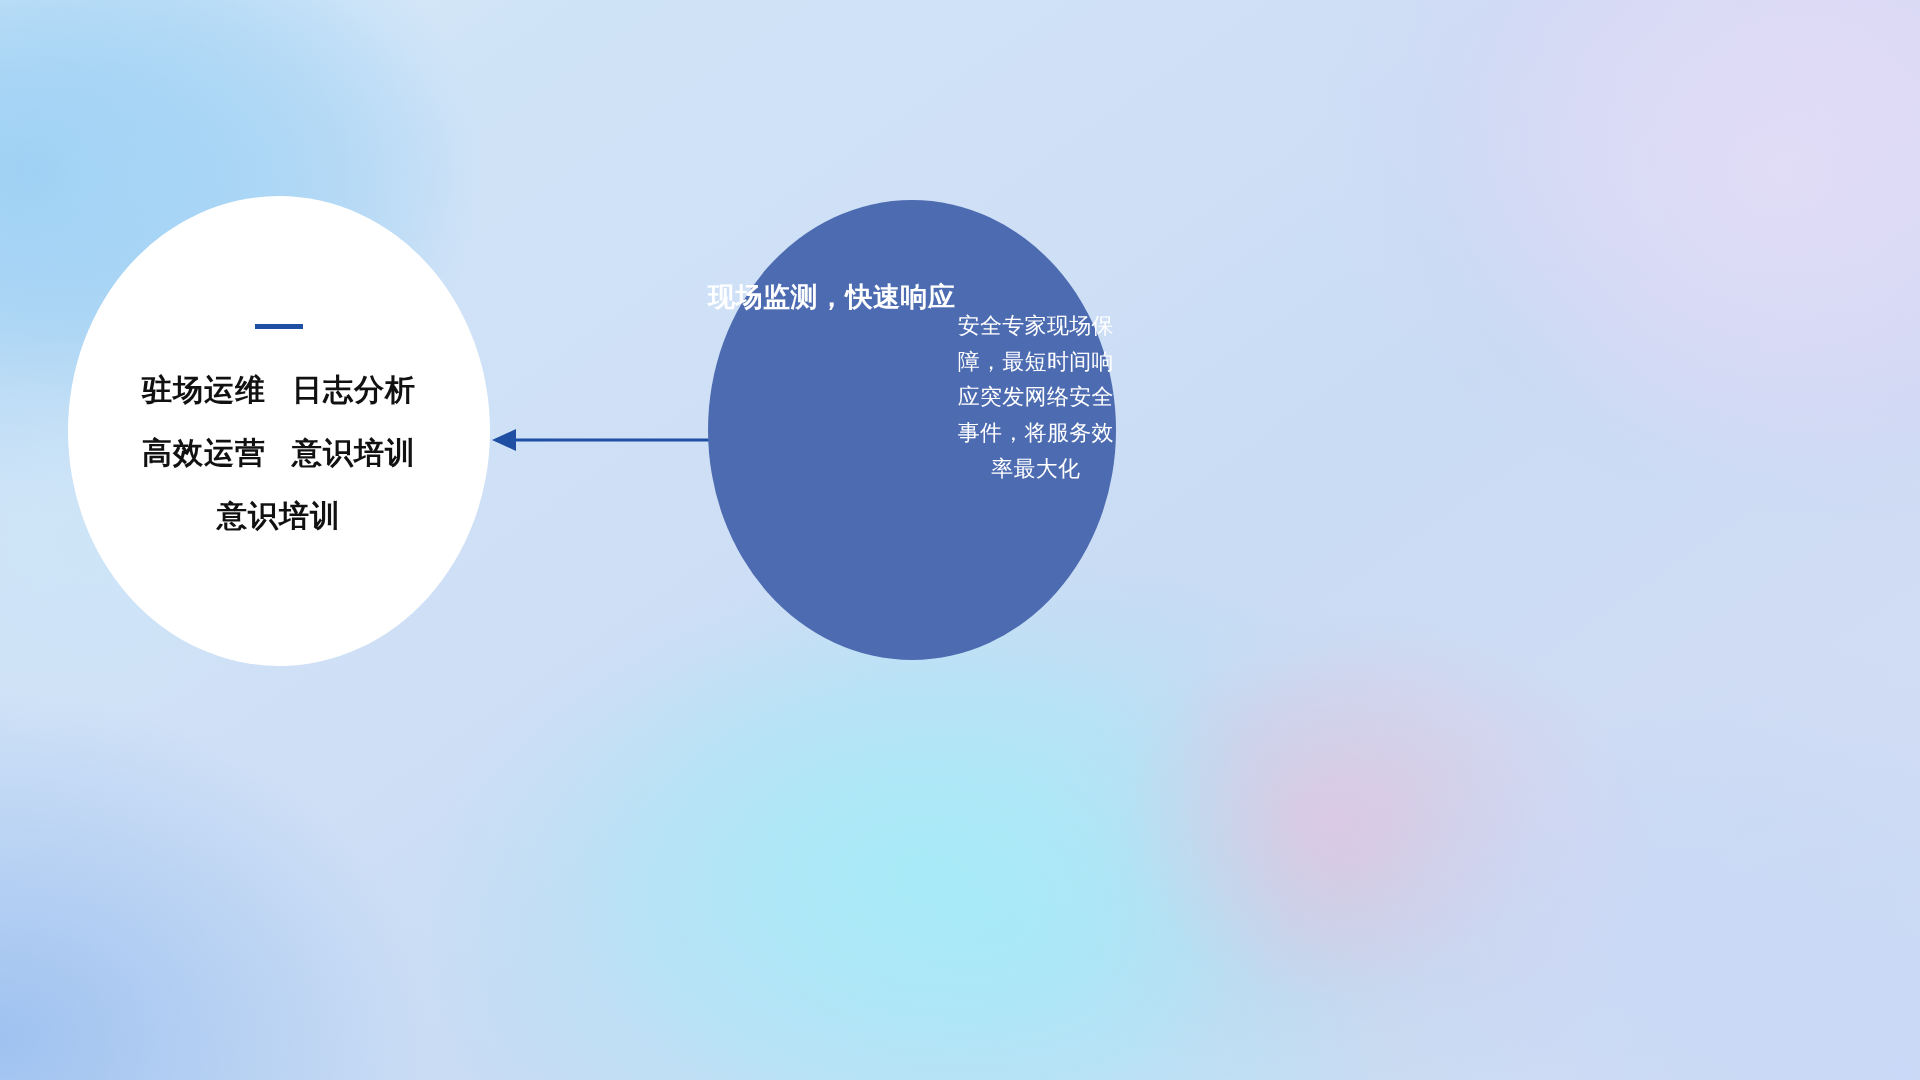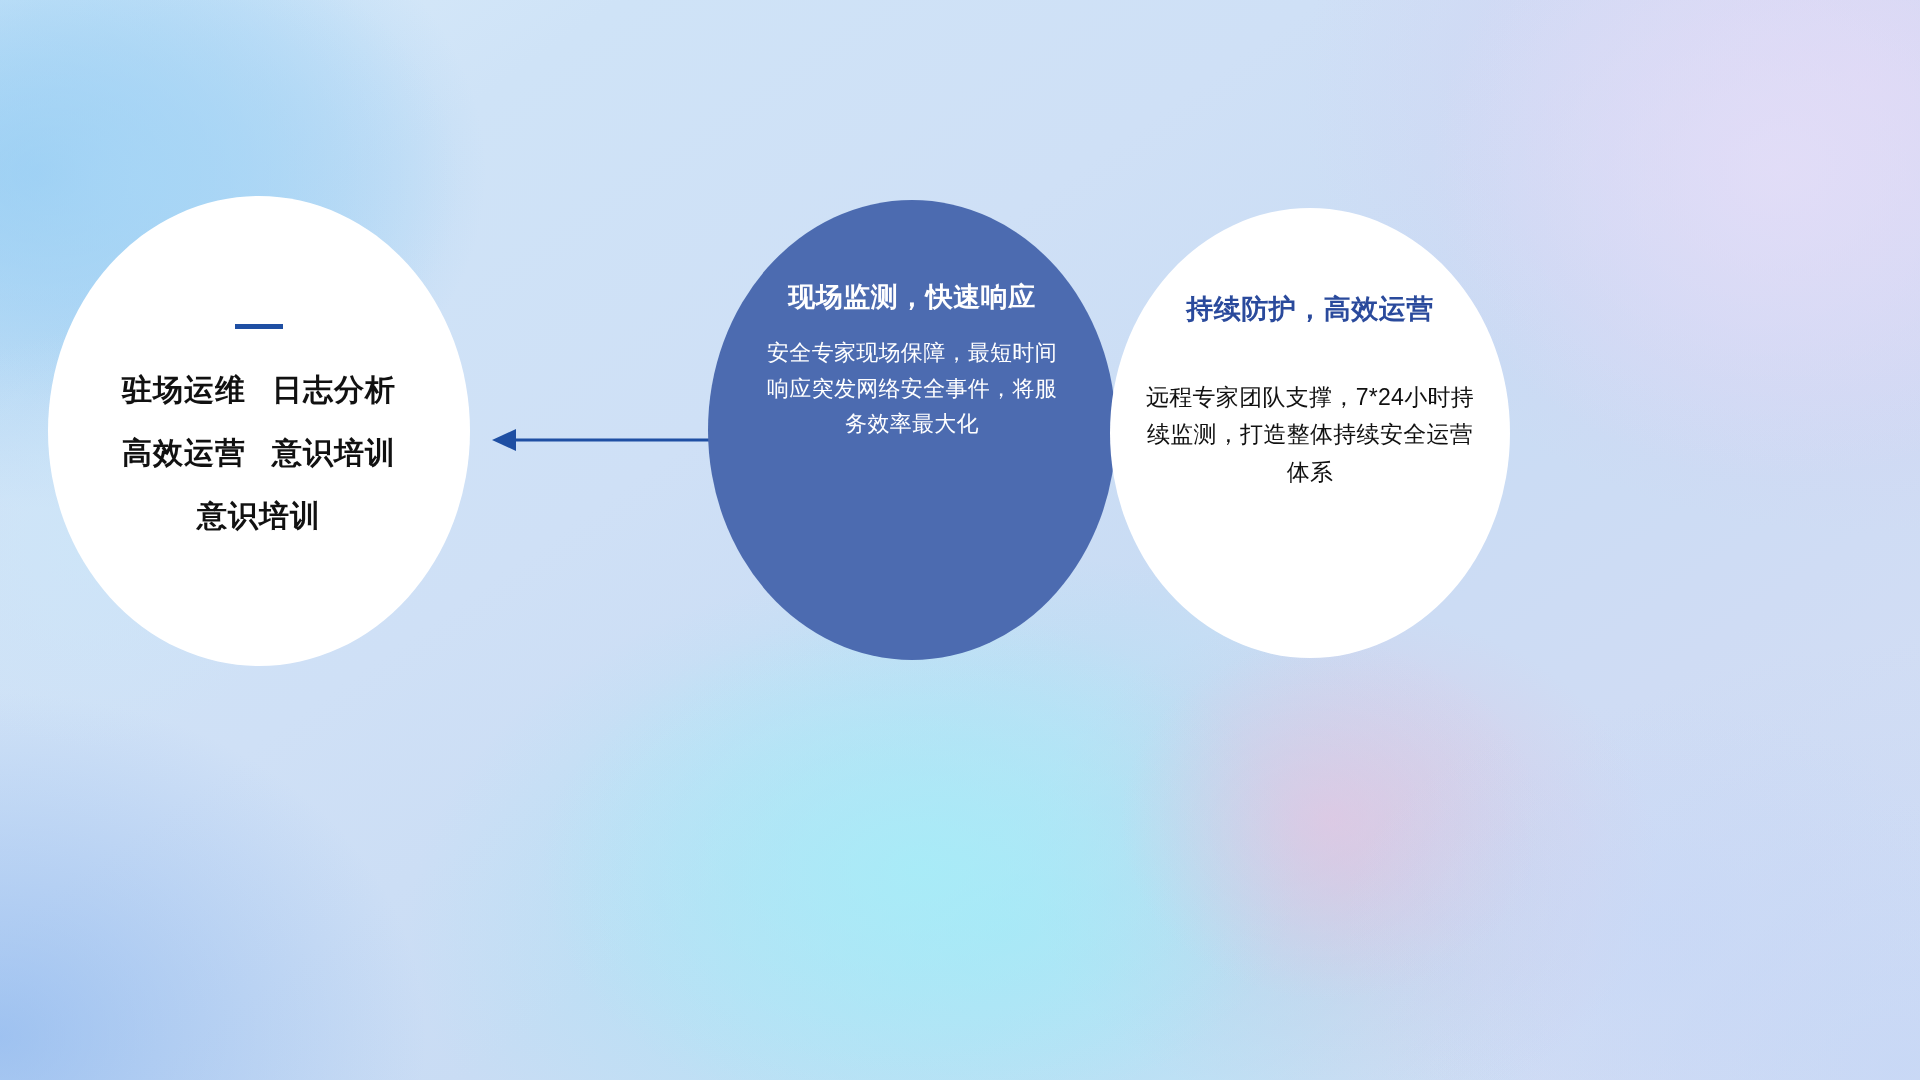--- a/index.html
+++ b/index.html
@@ -32,38 +32,38 @@
     background:radial-gradient(closest-side, rgba(228,222,248,0.80), rgba(228,222,248,0));}
   .bloom-ml{left:-120px;top:330px;width:420px;height:420px;
     background:radial-gradient(closest-side, rgba(205,230,248,0.70), rgba(205,230,248,0));}
   .bloom-br{left:1340px;top:700px;width:640px;height:460px;
     background:radial-gradient(closest-side, rgba(200,216,246,0.70), rgba(200,216,246,0));}
 
   .circle{position:absolute;border-radius:50%;box-sizing:border-box;}
 
   
   #circle-left{
-    left:48px;top:196px;width:422px;height:470px;
+    left:68px;top:196px;width:422px;height:470px;
     background:#ffffff;
     display:flex;flex-direction:column;align-items:center;justify-content:center;
   }
   #left-dash{width:48px;height:5px;background:#1f4fa3;margin-bottom:46px;}
   .left-line{
     font-size:30px;font-weight:bold;color:#111111;
     letter-spacing:1px;white-space:nowrap;line-height:1;
     margin-bottom:33px;
   }
   .left-line:last-child{margin-bottom:8px;}
   .left-gap{display:inline-block;width:26px;}
 
   
   #circle-mid{
     left:708px;top:200px;width:408px;height:460px;
     background:#4c6bb0;
-    display:flex;flex-direction:column;align-items:center;justify-content:flex-start;
+    display:flex;flex-direction:row;align-items:flex-start;justify-content:flex-start;
     padding-top:84px;
   }
   #mid-title{
     font-size:27px;font-weight:bold;color:#ffffff;white-space:nowrap;
     letter-spacing:.5px;line-height:1;
   }
   #mid-body{
     margin-top:24px;font-size:22px;color:#ffffff;line-height:1.62;
     text-align:center;width:300px;letter-spacing:.3px;
   }
@@ -113,18 +113,14 @@
       <span>高效运营</span><span class="left-gap"></span><span>意识培训</span>
     </div>
     <div class="left-line">意识培训</div>
   </div>
 
   <div class="circle" id="circle-mid">
     <div id="mid-title">现场监测，快速响应</div>
     <div id="mid-body">安全专家现场保障，最短时间响应突发网络安全事件，将服务效率最大化</div>
   </div>
 
-  <div class="circle" id="circle-right">
-    <div id="right-title">持续防护，高效运营</div>
-    <div id="right-body">远程专家团队支撑，7*24小时持续监测，打造整体持续安全运营体系</div>
-  </div>
 
 </div>
 
 </body></html>

